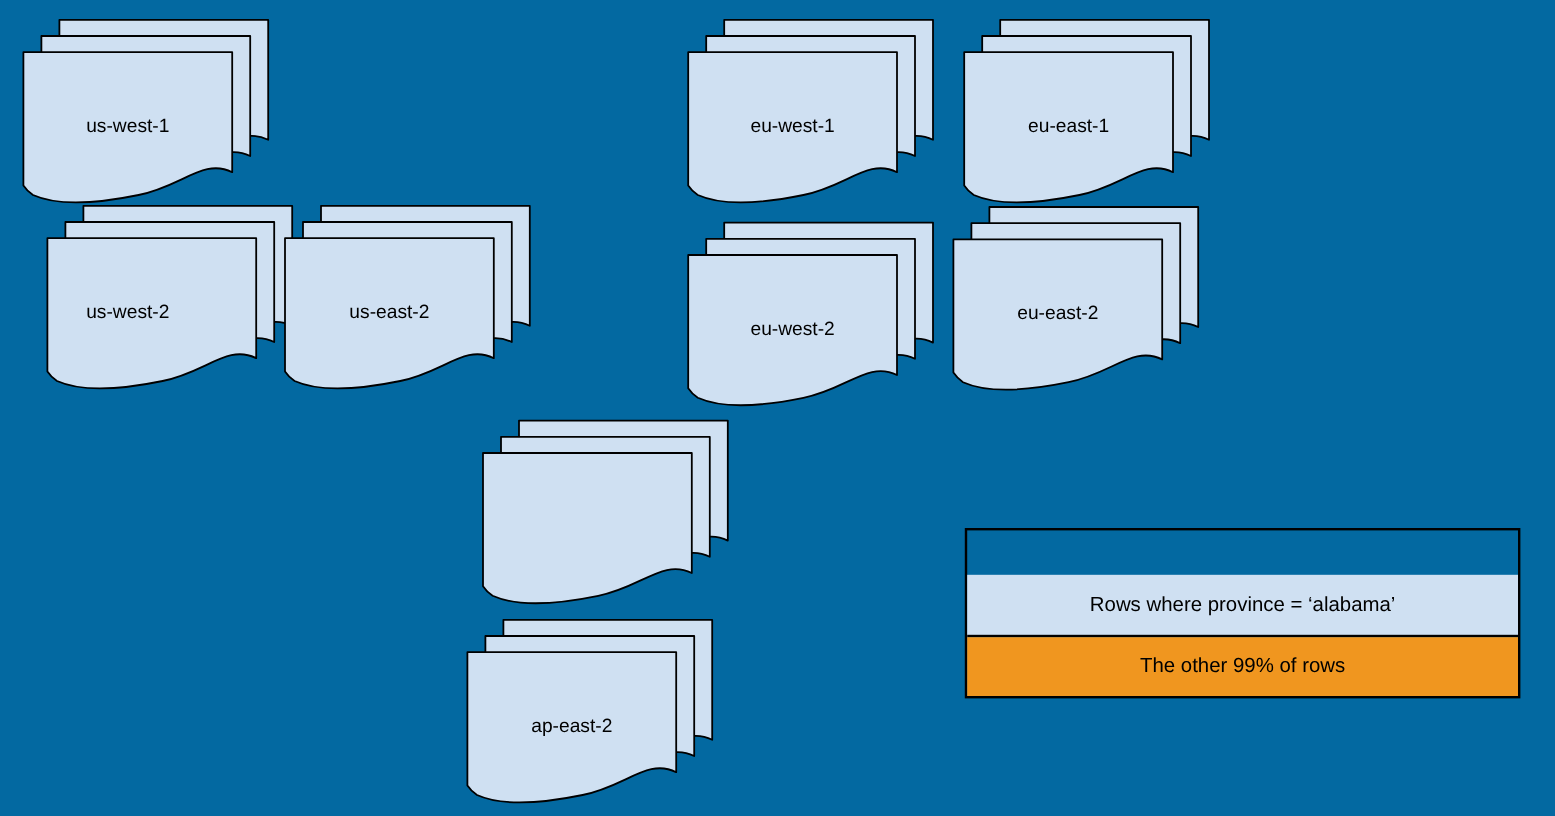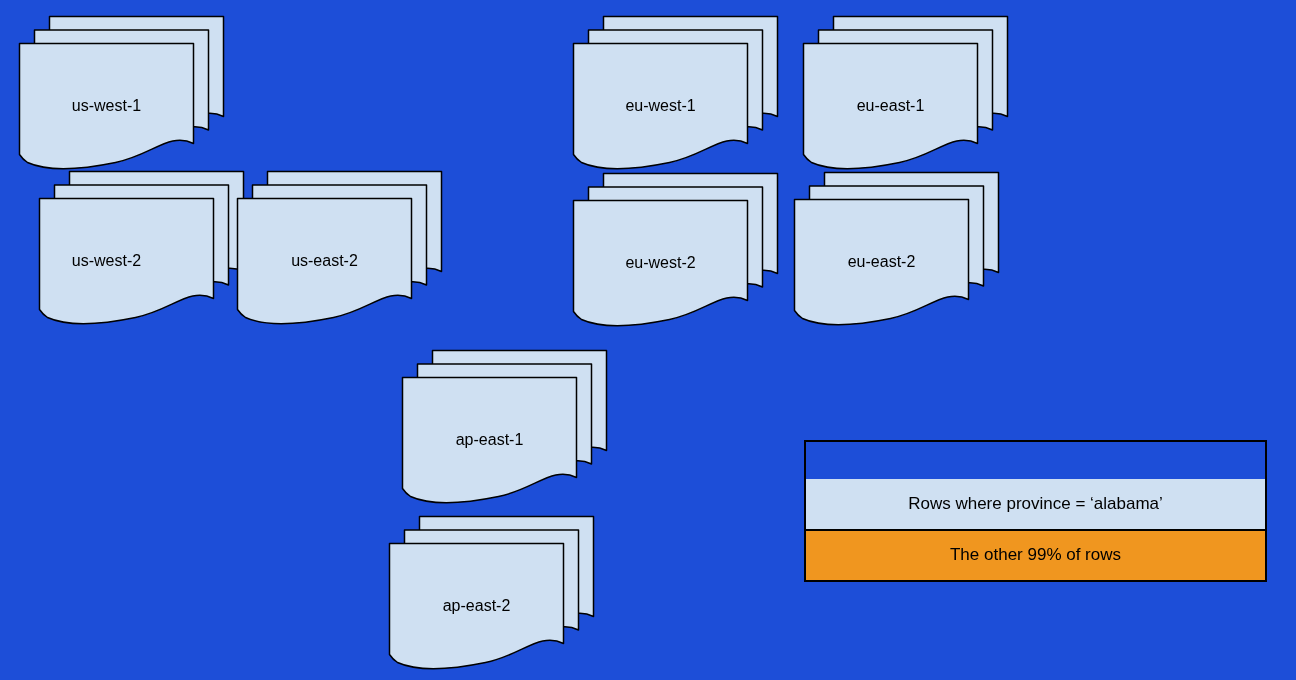--- a/index.html
+++ b/index.html
@@ -1,19 +1,19 @@
 <!DOCTYPE html>
 <html><head>
 <meta charset="utf-8">
 <style>
   html,body{margin:0;padding:0;background:#ffffff;}
   .canvas{
     position:relative;
     width:1296px;height:680px;
-    background:#1d4ed8;
+    background:#0369a1;
     font-family:"Liberation Sans", sans-serif;
     overflow:hidden;
   }
   .stack{
     position:absolute;
     width:207px;height:158px;
   }
   .stack svg{display:block;width:207px;height:158px;}
   .stack-label{
     position:absolute;
@@ -24,21 +24,21 @@
     color:#000000;
     white-space:nowrap;
   }
   
   .s0{left:18px;top:15px}
   .s1{left:246px;top:15px}
   .s2{left:572px;top:15px}
   .s3{left:802px;top:15px}
   .s4{left:18px;top:170px}
   .s5{left:236px;top:170px}
-  .s6{left:572px;top:172px}
+  .s6{left:572px;top:184px}
   .s7{left:793px;top:171px}
   .s8{left:401px;top:349px}
   .s9{left:388px;top:515px}
 
   .legend{
     position:absolute;
     left:804px;top:440px;
     width:459px;height:138px;
     border:2px solid #000000;
     display:flex;flex-direction:column;
@@ -115,21 +115,20 @@
     <svg viewBox="0 0 207 158">
         <use href="#doc-stack"></use>
       </svg>
     <div class="stack-label">eu-east-2</div>
   </div>
 
   <div class="stack s8" style="color: rgb(207, 224, 242);">
     <svg viewBox="0 0 207 158">
         <use href="#doc-stack"></use>
       </svg>
-    <div class="stack-label">ap-east-1</div>
   </div>
 
   <div class="stack s9" style="color: rgb(207, 224, 242);">
     <svg viewBox="0 0 207 158">
         <use href="#doc-stack"></use>
       </svg>
     <div class="stack-label">ap-east-2</div>
   </div>
 
   <div class="legend">

